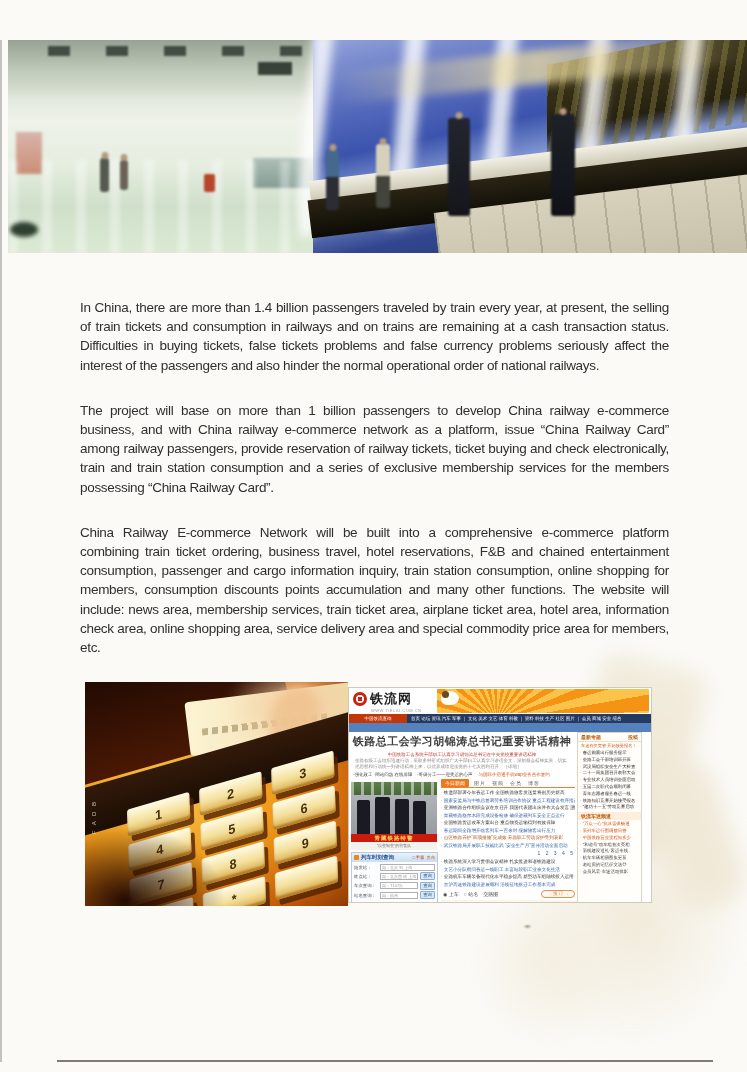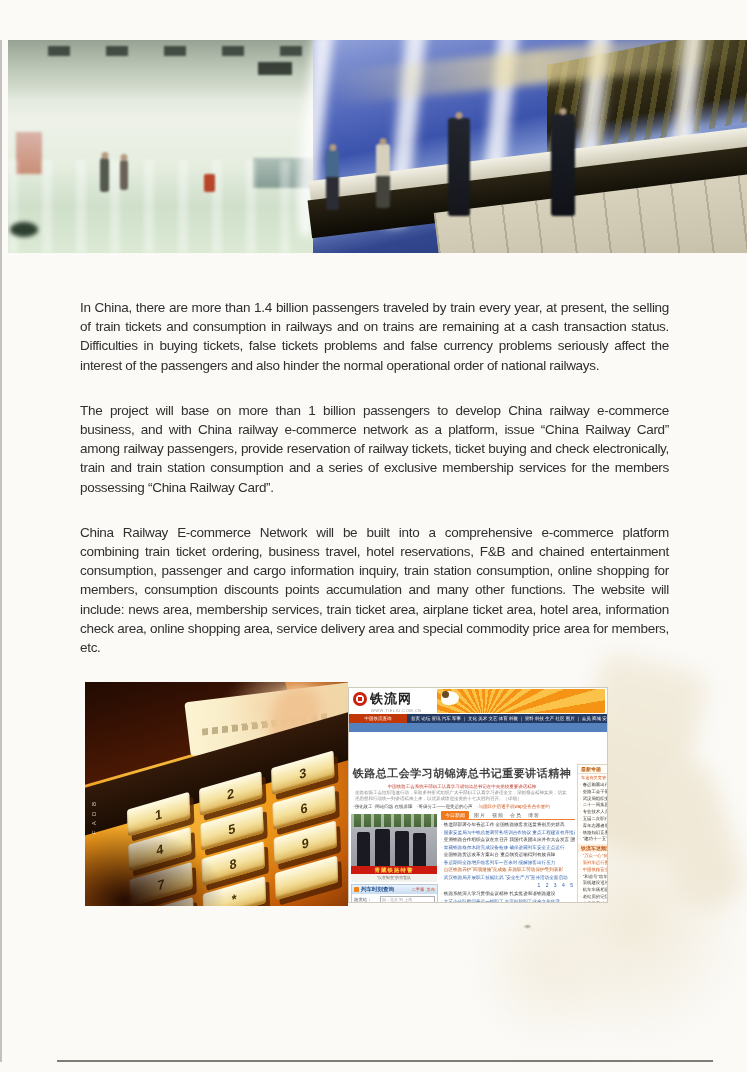--- a/index.html
+++ b/index.html
@@ -95,38 +95,38 @@
   .keypad{position:absolute;left:40px;top:100px;width:215px;transform:rotate(-16deg) skewX(-14deg);
     display:grid;grid-template-columns:repeat(3,1fr);gap:8px 10px;}
   .key{height:26px;border-radius:3px;display:flex;align-items:center;justify-content:center;
     background:linear-gradient(180deg,#fffbe6 0%,#f4e09c 55%,#d9ac4e 100%);
     box-shadow:4px 6px 0 rgba(80,34,4,.8), inset 0 -3px 2px rgba(150,90,10,.55);
     color:#45300a;font-weight:bold;font-size:13px;}
   .calc .corner{position:absolute;left:-60px;bottom:-70px;width:200px;height:150px;border-radius:50%;
     background:radial-gradient(closest-side,#240b02,rgba(36,11,2,0));}
 
   
-  .site{position:absolute;left:348px;top:687px;width:260px;height:216px;background:#fff;
+  .site{position:absolute;left:348px;top:687px;width:304px;height:216px;background:#fff;
     border:1px solid #cfc9be;z-index:3;overflow:hidden;font-family:"Liberation Sans",sans-serif;}
   .site-header{position:absolute;left:0;top:0;width:100%;height:26px;display:flex;align-items:center;}
   .logo-wrap{width:88px;padding-left:4px;}
   .logo-line{display:flex;align-items:center;gap:3px;}
   .logo-icon{width:14px;height:14px;border:3px solid #cc2010;border-radius:50%;position:relative;}
   .logo-icon::after{content:"";position:absolute;left:2px;top:2px;width:4px;height:4px;background:#cc2010;}
   .logo-text{font-size:13px;font-weight:bold;color:#222;letter-spacing:1px;white-space:nowrap;}
   .logo-url{font-size:4px;color:#999;letter-spacing:.5px;margin-left:18px;}
   .sunburst{position:relative;flex:1;height:24px;margin:1px 2px 1px 0;overflow:hidden;border-radius:1px;
     background:repeating-conic-gradient(from -10deg at 28% 135%,#fbc34a 0deg 6deg,#f59414 6deg 12deg);}
   .mascot{position:absolute;left:4px;top:2px;width:18px;height:14px;background:#fdfdf8;border-radius:50% 60% 55% 45%;}
   .mascot::after{content:"";position:absolute;left:1px;top:0;width:7px;height:7px;background:#6a4a22;border-radius:50%;}
   .nav1{position:absolute;left:0;top:26px;width:100%;height:9px;display:flex;background:#253a63;overflow:hidden;}
   .nav1-label{flex:0 0 58px;background:#c23708;color:#fff;font-size:4.5px;line-height:9px;text-align:center;white-space:nowrap;}
   .nav-items{color:#fff;font-size:4.5px;line-height:9px;white-space:nowrap;padding-left:4px;overflow:hidden;}
   .nav2{position:absolute;left:0;top:35px;width:100%;height:9px;background:#5581bd;overflow:hidden;}
-  .site-main{position:absolute;left:0;top:44px;width:100%;height:172px;margin-top:32px;}
+  .site-main{position:absolute;left:0;top:44px;width:100%;height:172px;}
   .headline{position:absolute;left:2px;top:2px;width:222px;font-size:11px;font-weight:bold;color:#3f3f3f;
     text-align:center;letter-spacing:.5px;white-space:nowrap;overflow:hidden;}
   .sub-red{position:absolute;left:4px;top:20px;width:218px;font-size:4.5px;color:#c03a2a;text-align:center;white-space:nowrap;overflow:hidden;}
   .sub-gray{position:absolute;left:6px;top:26px;width:214px;font-size:4.5px;line-height:6px;color:#8a8a8a;}
   .linkrow{position:absolute;left:4px;top:40px;width:220px;font-size:4.5px;color:#444;white-space:nowrap;overflow:hidden;}
   .linkrow .orange{color:#d2561a;}
   .tabs{position:absolute;left:92px;top:47px;width:134px;height:9px;display:flex;align-items:center;gap:5px;
     border-bottom:1px solid #f0judge8030;border-bottom:1px solid #f08030;}
   .tab-active{background:#f07818;color:#fff;font-size:5px;padding:1px 4px;border-radius:1px;}
   .tab-rest{color:#666;font-size:5px;letter-spacing:1px;white-space:nowrap;}

